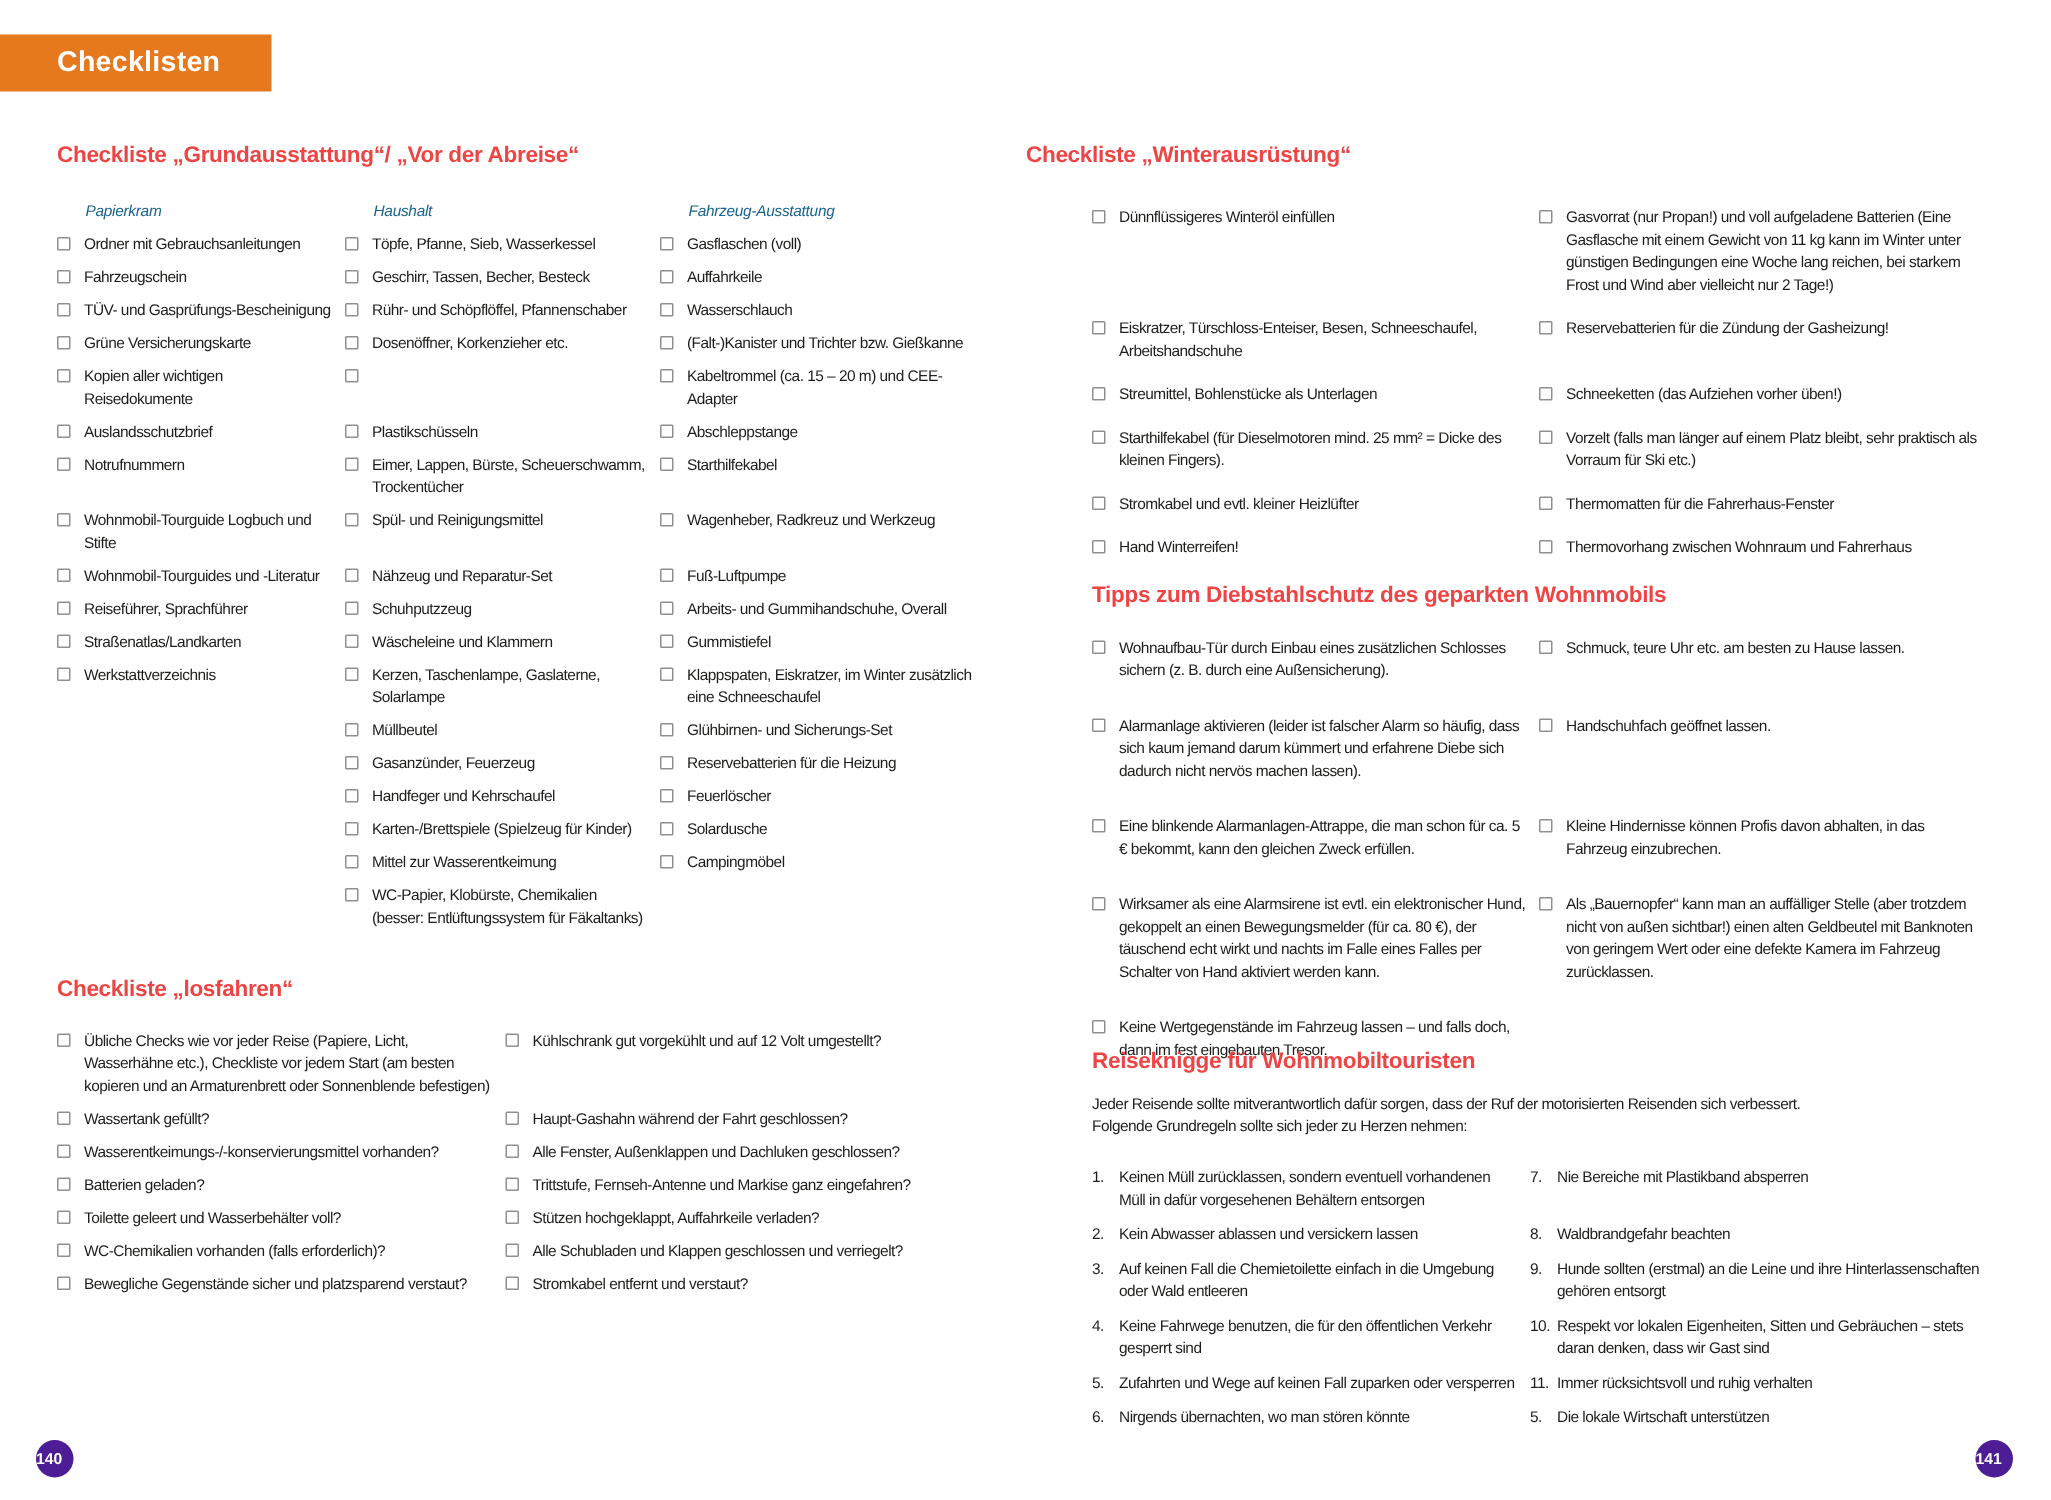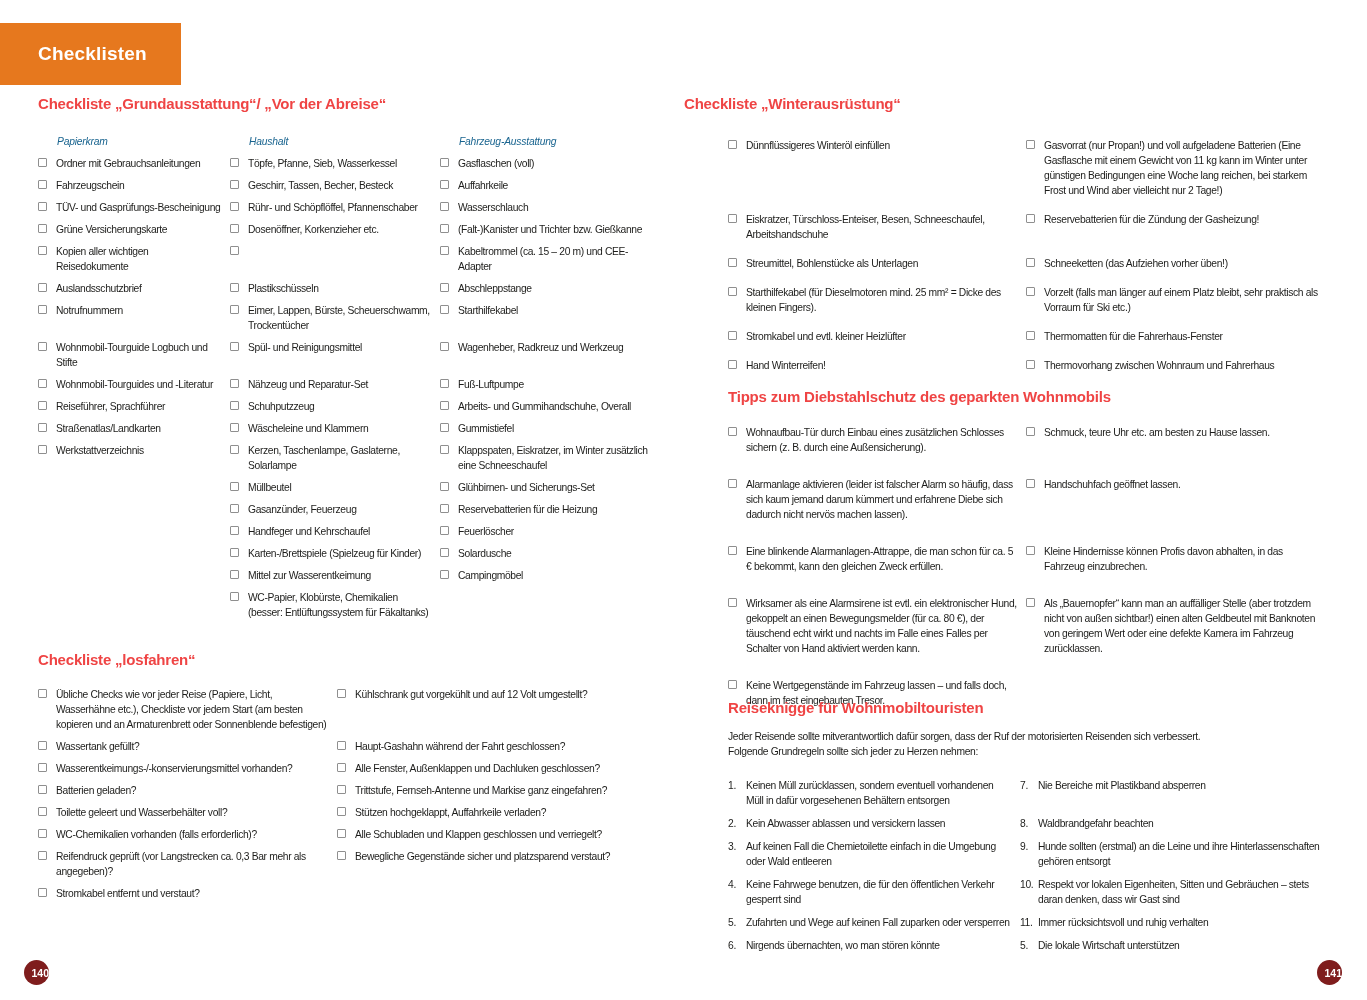--- a/index.html
+++ b/index.html
@@ -9,21 +9,21 @@
     font-family:"Liberation Sans", sans-serif;
     color:#1d1d1b;
     overflow:hidden;
     position:relative;
   }
   .abs { position:absolute; }
 
   
   .banner {
     position:absolute; left:0; top:23px;
-    width:181px; height:62px;
+    width:181px; height:38px;
     background:#e6781e;
     color:#ffffff;
     display:flex; align-items:center;
     padding-left:38px;
     font-size:19px; font-weight:bold;
     letter-spacing:0.2px;
   }
 
   
   .section-title {
@@ -70,23 +70,23 @@
   .intro div {
     font-size:10.3px;
     line-height:15px;
     letter-spacing:-0.35px;
   }
 
   
   .page-num {
     width:25px; height:25px;
     border-radius:50%;
-    background:#7f1d1d;
+    background:#4c1d95;
     color:#ffffff;
-    display:flex; align-items:center; justify-content:flex-end;
+    display:flex; align-items:center; justify-content:flex-start;
     font-size:10.5px; font-weight:bold;
   }
 </style>
 </head>
 <body>
 
 <div class="banner">
   <span>Checklisten</span>
 </div>
 
@@ -335,24 +335,20 @@
       <span class="checkbox"></span>
       <span class="label">Stützen hochgeklappt, Auffahrkeile verladen?</span>
     </div>
     <div class="cell">
       <span class="checkbox"></span>
       <span class="label">WC-Chemikalien vorhanden (falls erforderlich)?</span>
     </div>
     <div class="cell">
       <span class="checkbox"></span>
       <span class="label">Alle Schubladen und Klappen geschlossen und verriegelt?</span>
-    </div>
-    <div class="cell">
-      <span class="checkbox"></span>
-      <span class="label">Reifendruck geprüft (vor Langstrecken ca. 0,3 Bar mehr als angegeben)?</span>
     </div>
     <div class="cell">
       <span class="checkbox"></span>
       <span class="label">Bewegliche Gegenstände sicher und platzsparend verstaut?</span>
     </div>
     <div class="cell">
       <span class="checkbox"></span>
       <span class="label">Stromkabel entfernt und verstaut?</span>
     </div>
     <div class="cell"></div>

